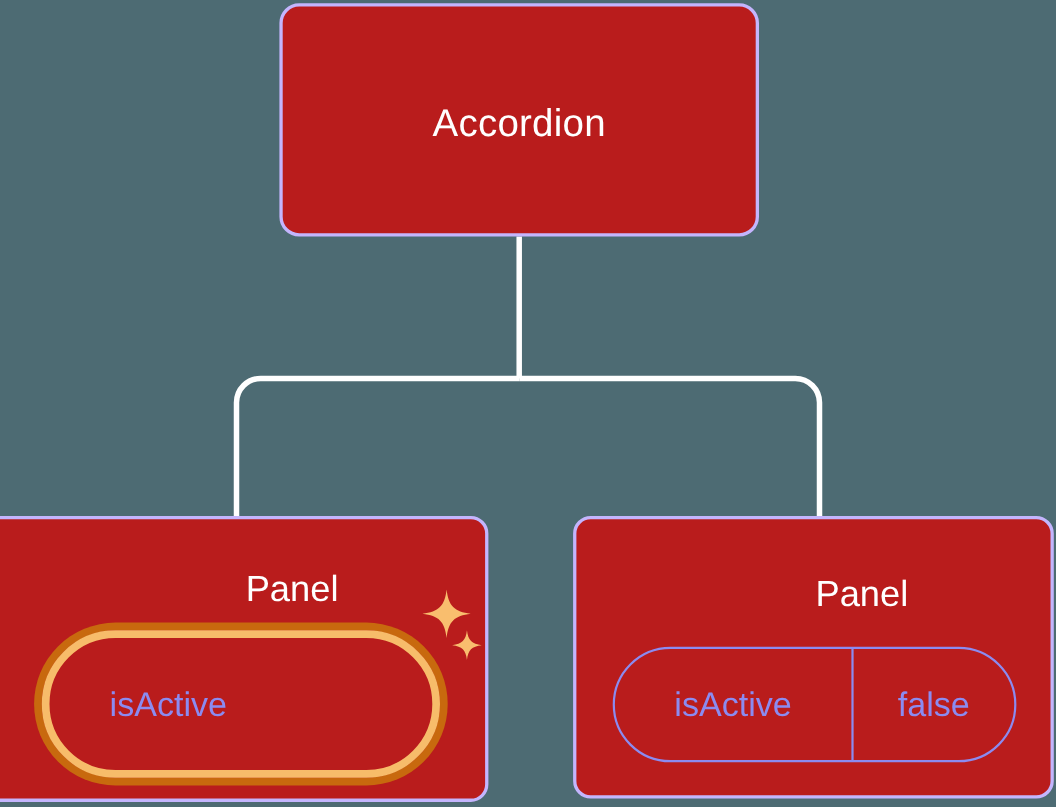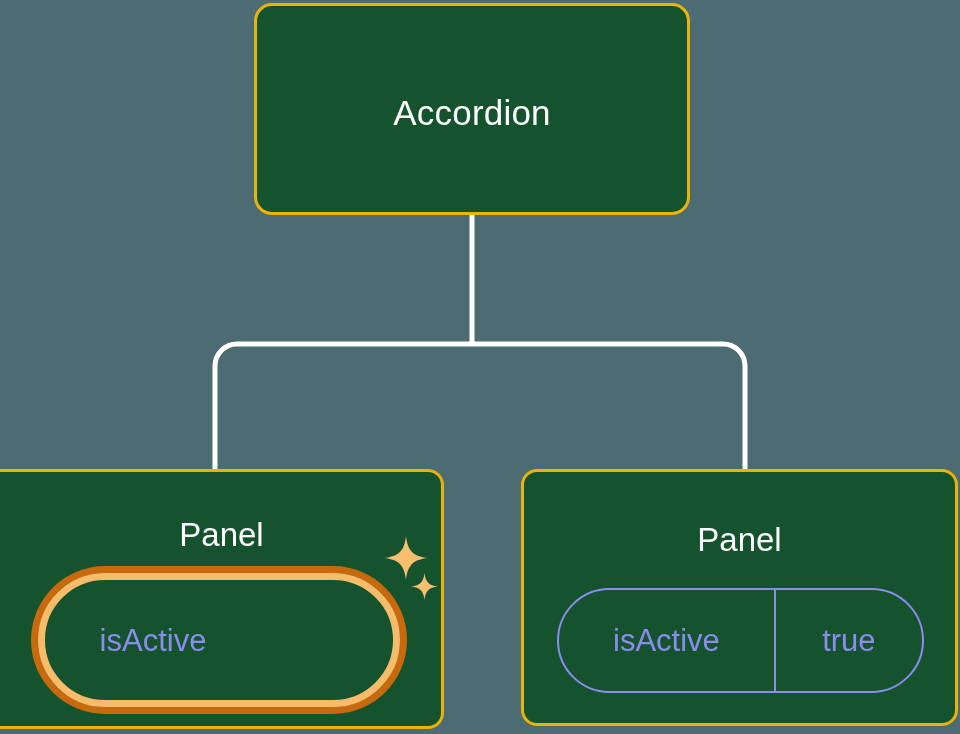--- a/index.html
+++ b/index.html
@@ -27,22 +27,22 @@
     top: 0;
     width: 960px;
     height: 734px;
     pointer-events: none;
   }
 
   
   .node-card {
     position: absolute;
     box-sizing: border-box;
-    background: #14532d;
-    border: 3px solid #eab308;
+    background: #b91c1c;
+    border: 3px solid #c4b5fd;
     border-radius: 16px;
   }
   .node-title {
     position: absolute;
     left: 0;
     right: 0;
     text-align: center;
     color: #ffffff;
     font-weight: 400;
     letter-spacing: 0.2px;
@@ -73,20 +73,21 @@
     width: 437px;
     height: 257px;
   }
 
   
   .stage-title {
     position: absolute;
     text-align: center;
     color: #ffffff;
     white-space: nowrap;
+    margin-left: 44px;
   }
   #title-panel-left  { left: 0px;   width: 443px; top: 516px; font-size: 33px; }
   #title-panel-right { left: 521px; width: 437px; top: 521px; font-size: 33px; }
 
   
   .pill {
     position: absolute;
     box-sizing: border-box;
     display: flex;
     align-items: stretch;
@@ -186,16 +187,16 @@
   </svg>
   <svg class="sparkle" id="sparkle-small" viewBox="0 0 100 100" xmlns="http://www.w3.org/2000/svg">
     <path d="M50 0 C54 34 66 46 100 50 C66 54 54 66 50 100 C46 66 34 54 0 50 C34 46 46 34 50 0 Z" fill="#f9be6e"></path>
   </svg>
 
   <div class="node-card" id="node-panel-right"></div>
   <div class="stage-title" id="title-panel-right">Panel</div>
 
   <div class="pill pill-default" id="pill-right">
     <div class="pill-key">isActive</div>
-    <div class="pill-val">true</div>
+    <div class="pill-val">false</div>
   </div>
 
 </div>
 
 </body></html>

